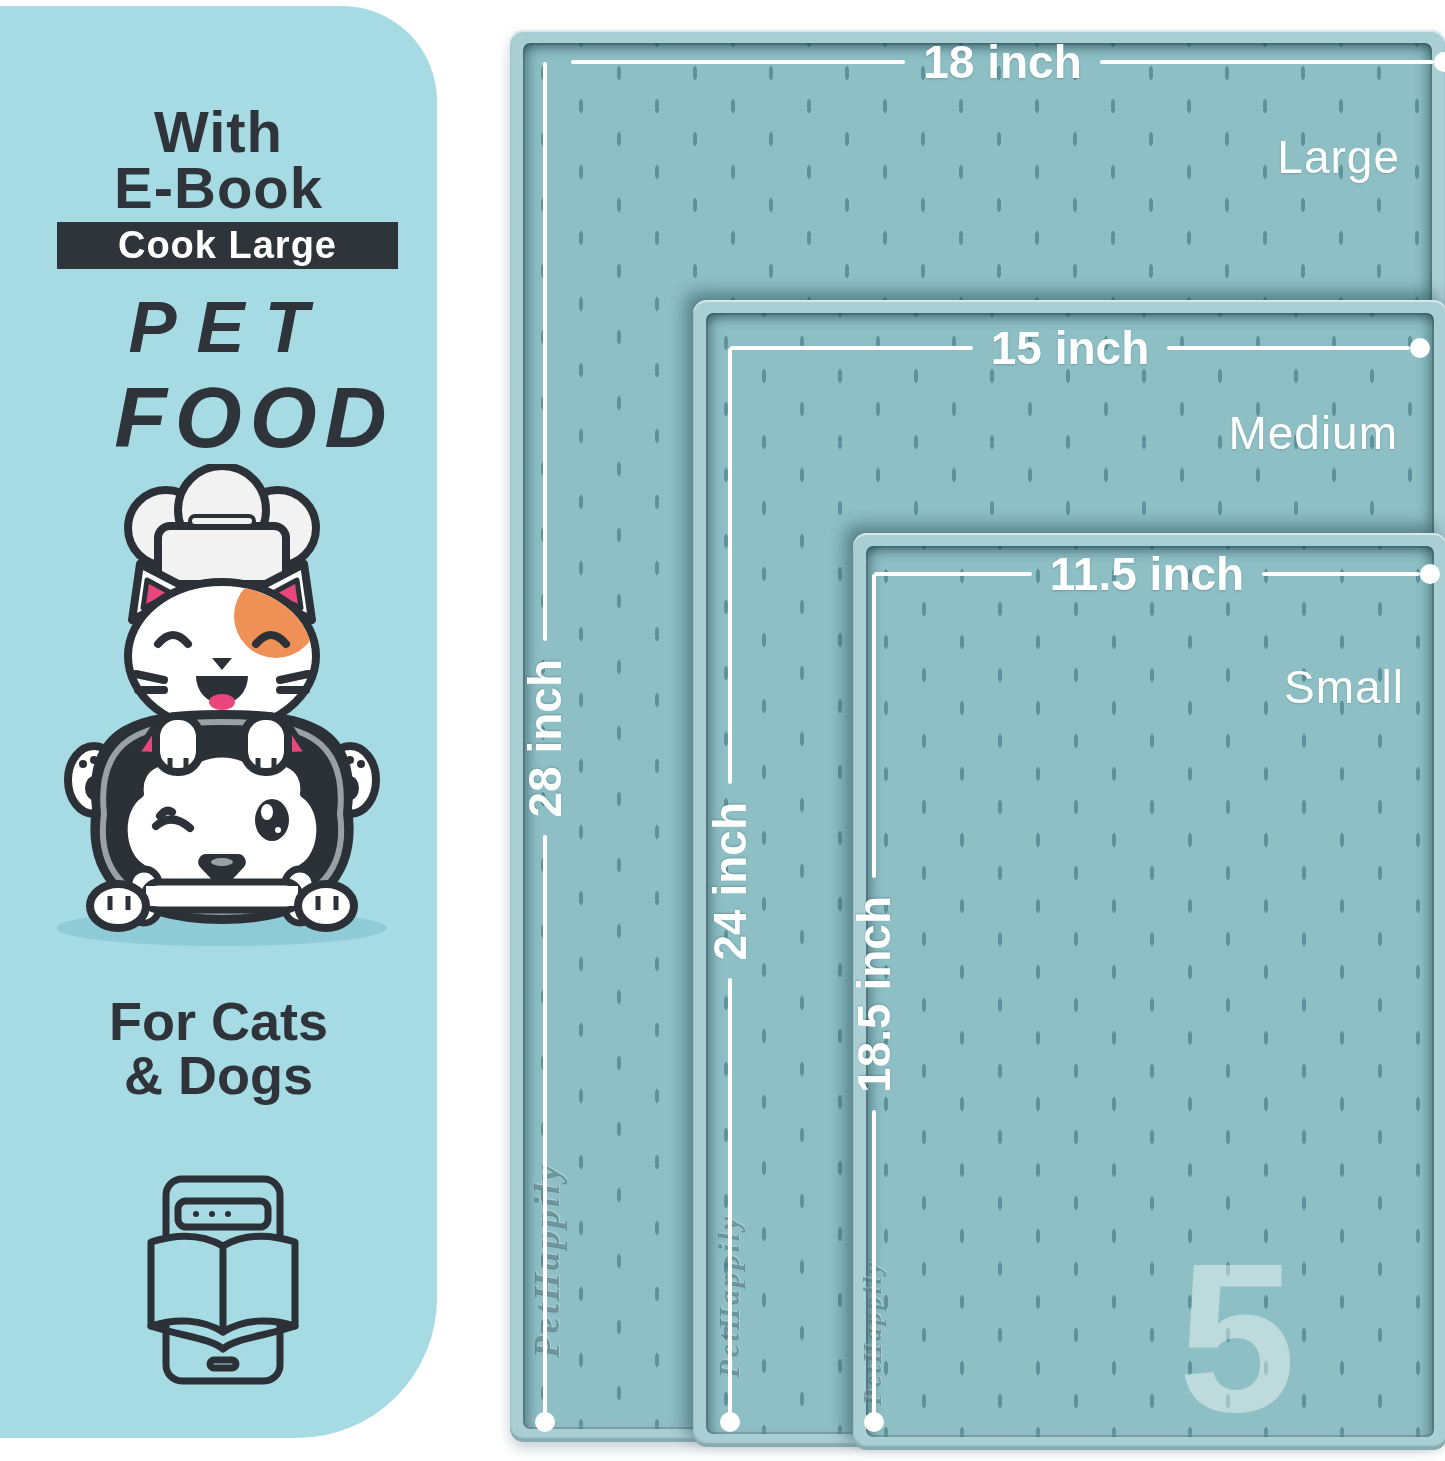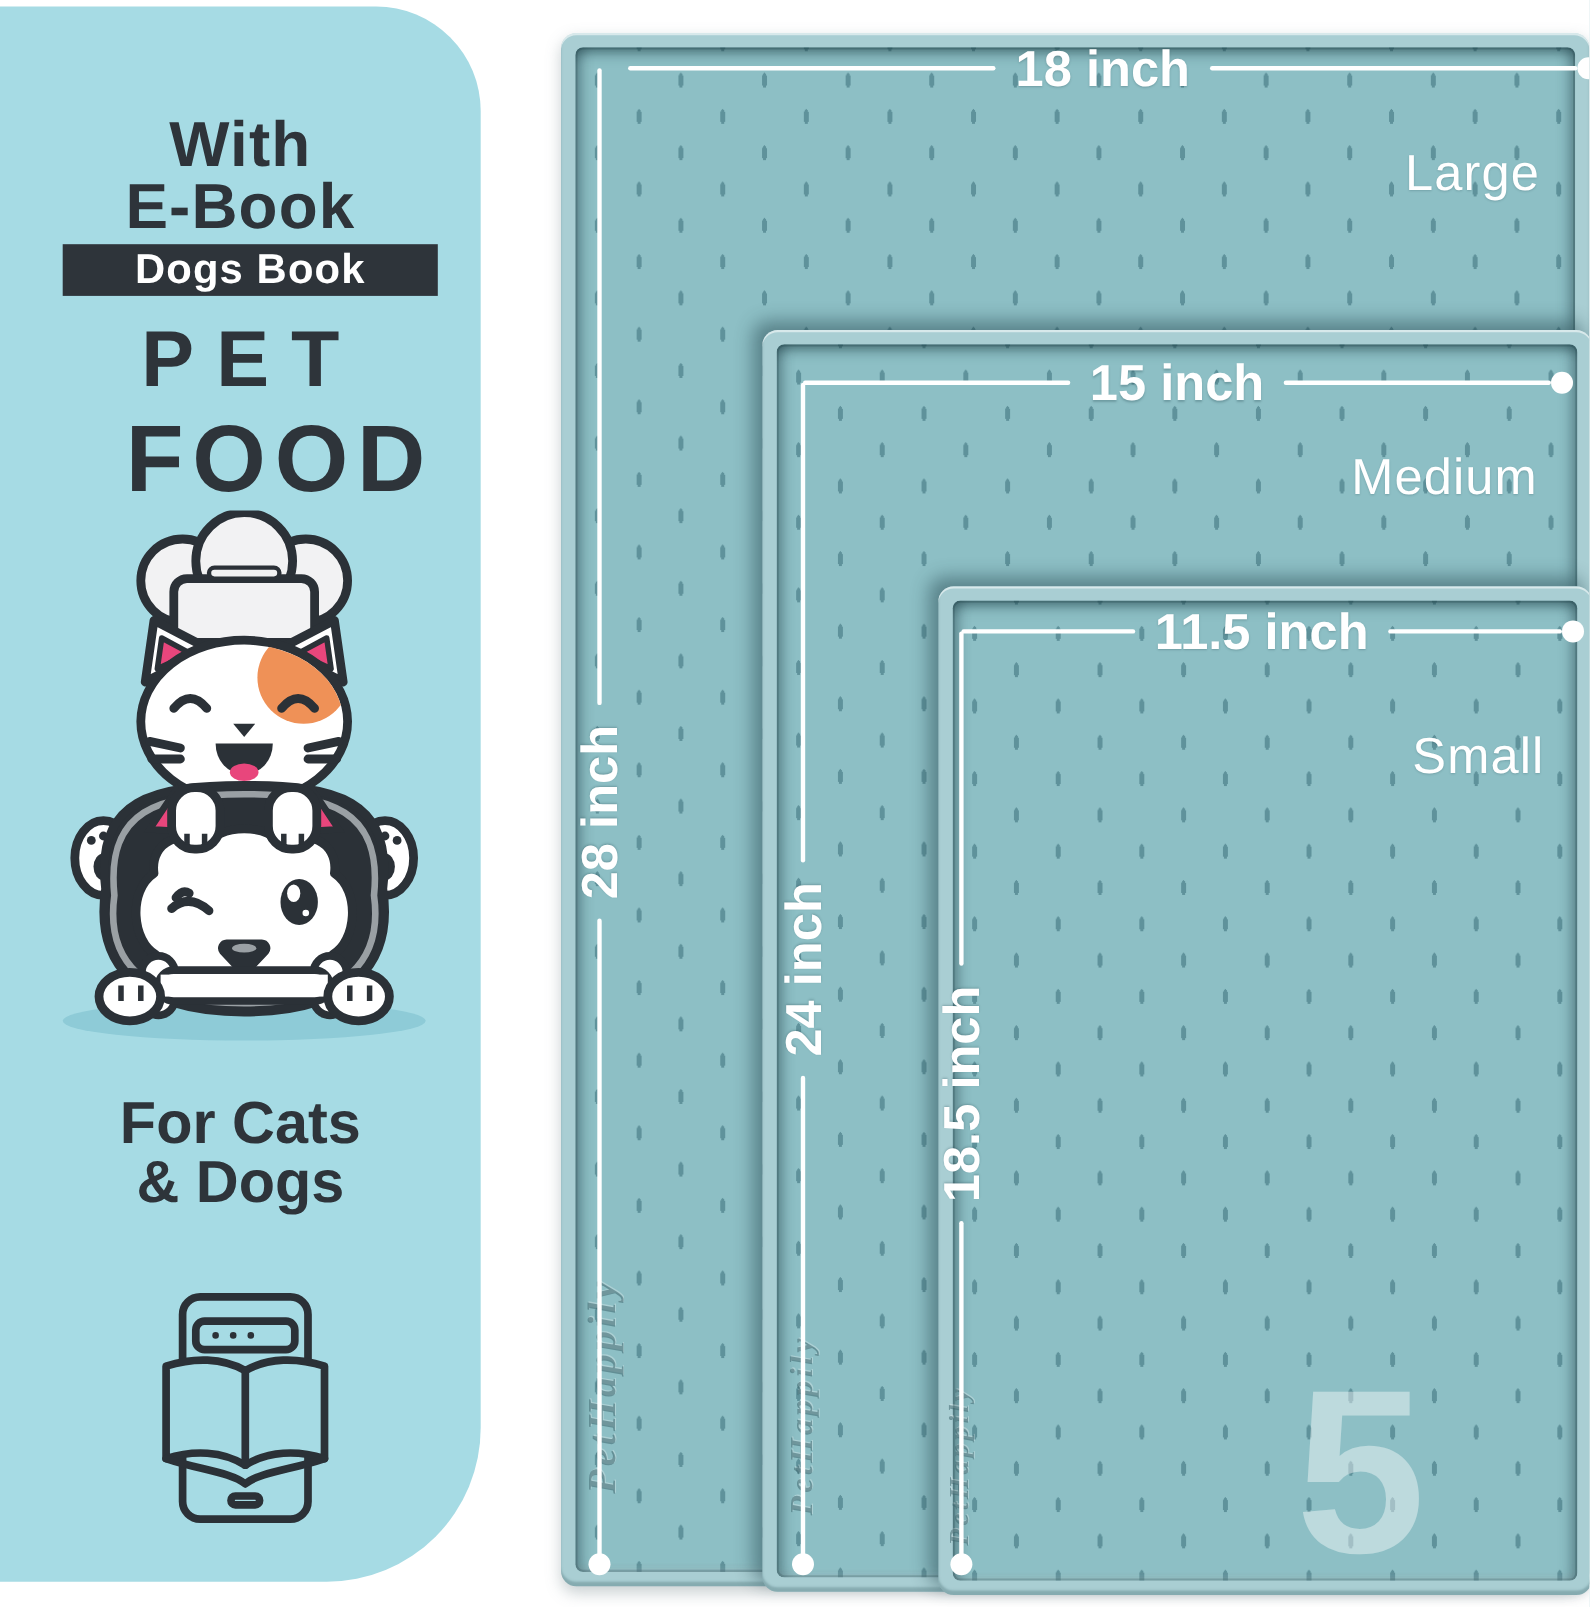--- a/index.html
+++ b/index.html
@@ -14,21 +14,21 @@
     background:#a6dbe4; border-radius:0 95px 140px 0; text-align:center;
   }
   .panel .with    { position:absolute; left:0; width:100%; font-size:58px; font-weight:700; color:#2e343a; letter-spacing:1px; }
   .with.l1 { top:92px; }
   .with.l2 { top:148px; }
   .badge {
     position:absolute; left:57px; top:216px; width:341px; height:47px;
     background:#2e343a; display:flex; align-items:center; justify-content:center;
   }
   .badge span { color:#ffffff; font-size:38px; font-weight:700; letter-spacing:1px; }
-  .title { position:absolute; left:0; width:100%; font-weight:800; color:#2e343a; }
+  .title { position:absolute; left:0; width:100%; font-weight:800; color:#2e343a;font-style:italic; }
   .title.t1 { top:280px; font-size:72px; letter-spacing:20px; text-indent:20px; }
   .title.t2 { top:362px; font-size:86px; letter-spacing:8px; text-indent:8px;padding-left:32px; }
   .pets  { position:absolute; left:40px; top:458px; }
   .for   { position:absolute; left:0; width:100%; font-size:54px; font-weight:700; color:#2e343a; }
   .for.l1 { top:984px; }
   .for.l2 { top:1038px; }
   .ebook { position:absolute; left:138px; top:1168px; }
 
   
   .mat {
@@ -104,21 +104,21 @@
 </style>
 </head>
 <body>
 
 <div class="stage">
 
   <aside class="panel">
     <div class="with l1">With</div>
     <div class="with l2">E-Book</div>
     <div class="badge">
-      <span>Dogs Book</span>
+      <span>Cook Large</span>
     </div>
     <div class="title t1">PET</div>
     <div class="title t2">FOOD</div>
 
     <svg class="pets" width="365" height="494" viewBox="0 0 365 494">
       <ellipse cx="182" cy="464" rx="165" ry="18" fill="#8ecbd7"></ellipse>
 
       <g stroke="#2b3137" stroke-width="8" stroke-linejoin="round">
         <ellipse cx="54" cy="316" rx="26" ry="34" fill="#fff"></ellipse>
         <ellipse cx="310" cy="316" rx="26" ry="34" fill="#fff"></ellipse>

